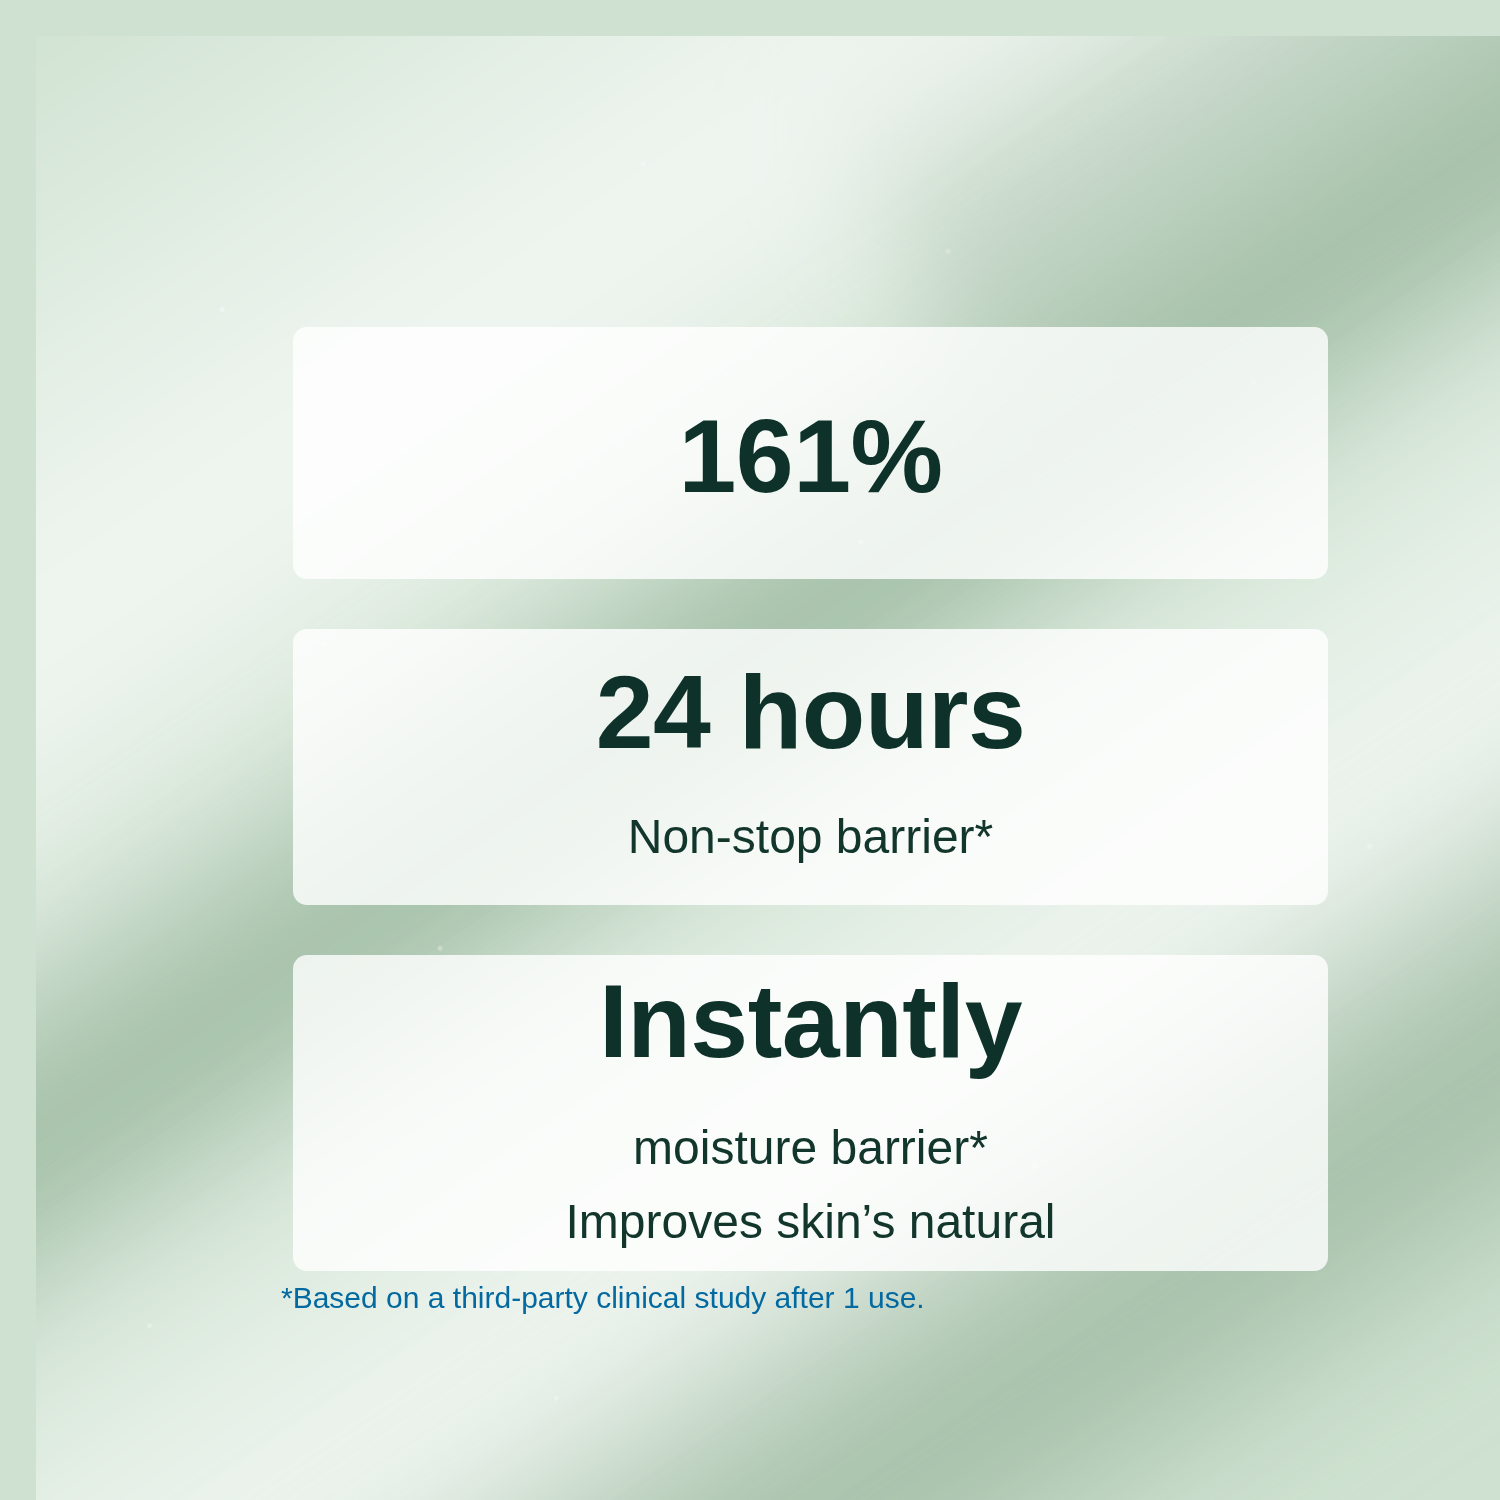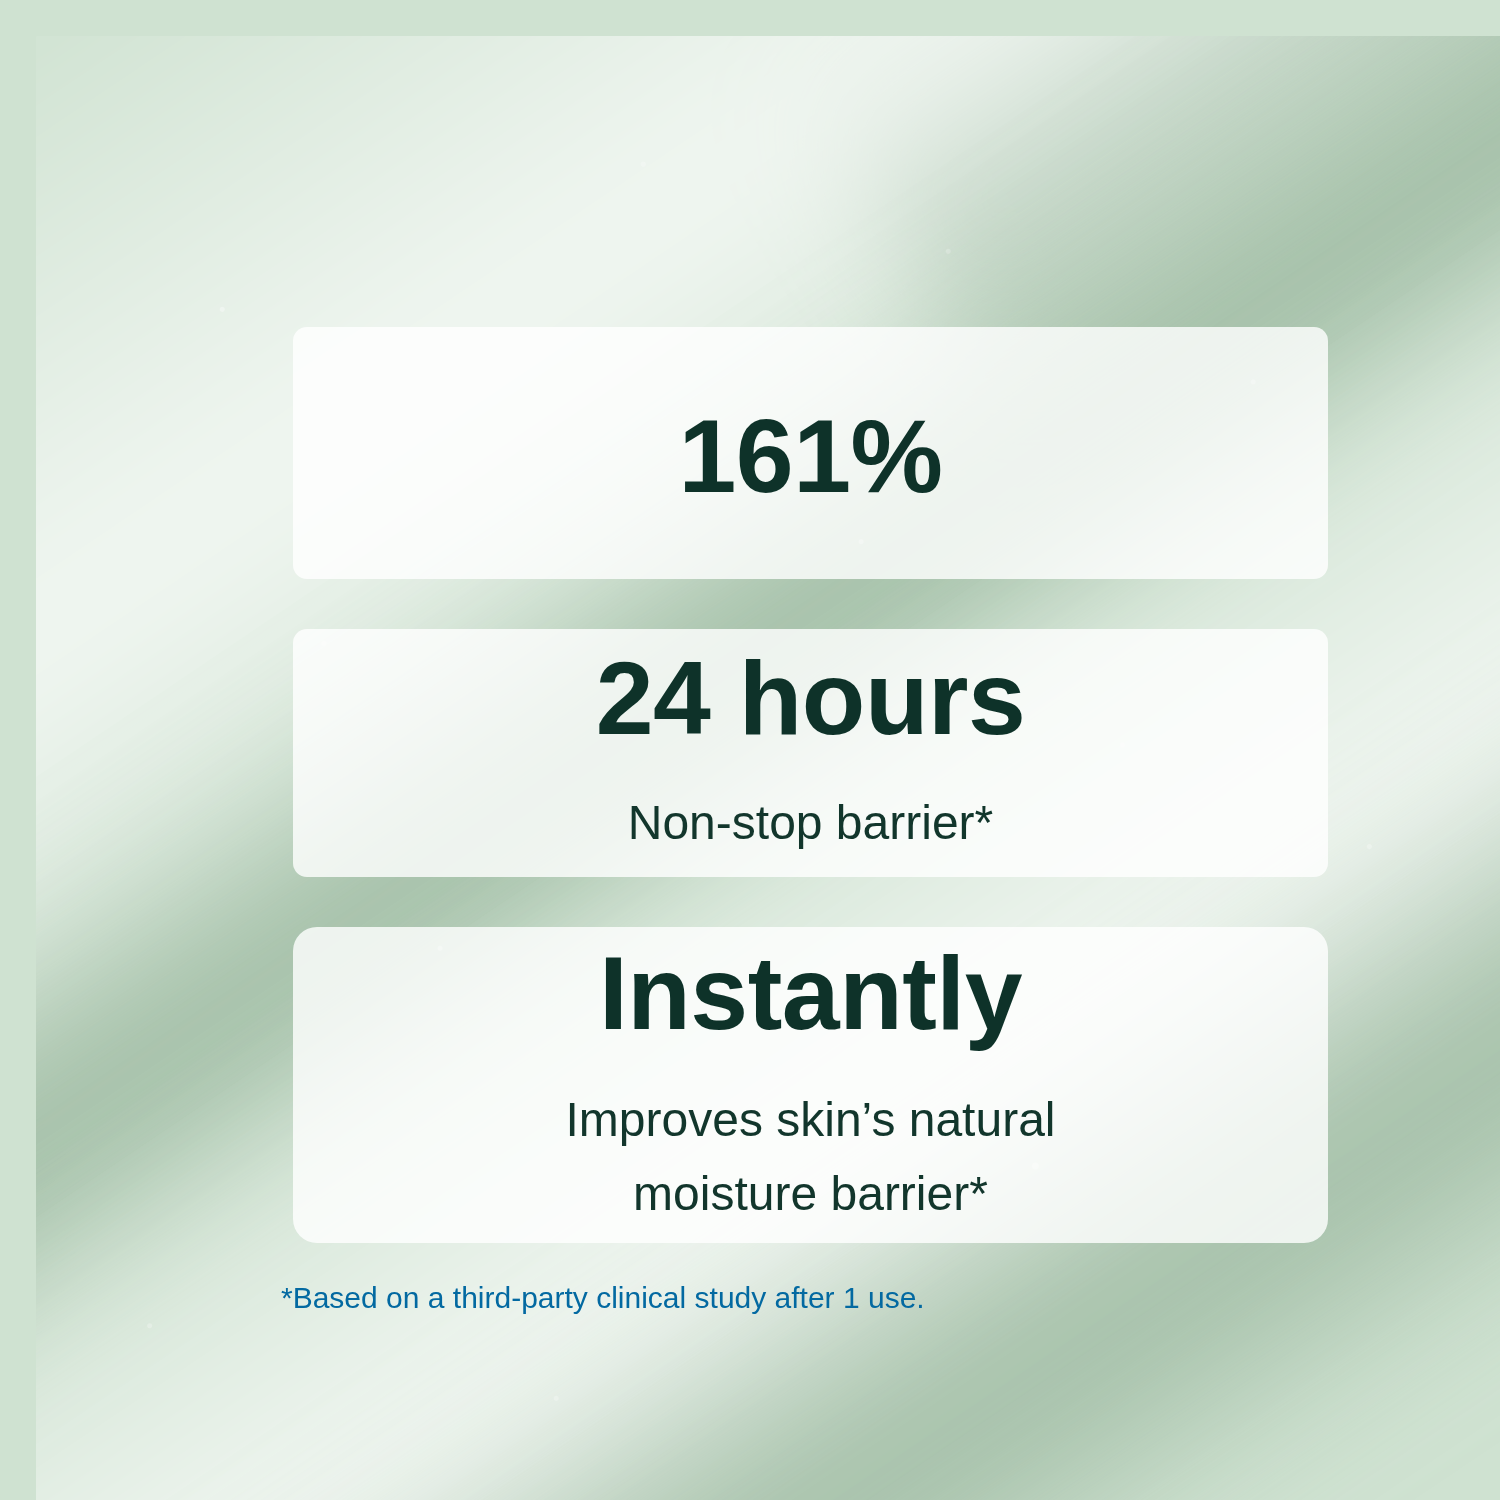--- a/index.html
+++ b/index.html
@@ -162,22 +162,22 @@
     border-radius: 14px;
     background: rgba(255, 255, 255, 0.80);
     display: flex;
     flex-direction: column;
     align-items: center;
     justify-content: center;
     text-align: center;
   }
 
   .card-1 { height: 252px; margin-bottom: 50px; padding-top: 6px; }
-  .card-2 { height: 248px; margin-bottom: 50px; padding-top: 6px; }
-  .card-3 { height: 316px; padding-top: 8px; border-radius: 24px; }
+  .card-2 { height: 276px; margin-bottom: 50px; padding-top: 6px; }
+  .card-3 { height: 316px; padding-top: 8px; }
 
   .headline {
     color: #0e3229;
     font-weight: 700;
     letter-spacing: -0.5px;
     line-height: 1.0;
   }
 
   .headline-1 { font-size: 104px; }
   .headline-2 { font-size: 104px; }
@@ -231,22 +231,22 @@
     <div class="claim-card card-2">
       <div class="headline headline-2">24 hours</div>
       <div class="subline subline-2">
         <span class="sub-line-row">Non-stop barrier*</span>
       </div>
     </div>
 
     <div class="claim-card card-3">
       <div class="headline headline-3">Instantly</div>
       <div class="subline subline-3">
+        <span class="sub-line-row">moisture barrier*</span>
         <span class="sub-line-row">Improves skin’s natural</span>
-        <span class="sub-line-row">moisture barrier*</span>
       </div>
     </div>
 
   </div>
 
   <div class="footnote">*Based on a third-party clinical study after 1 use.</div>
 
 </div>
 
 </body></html>

